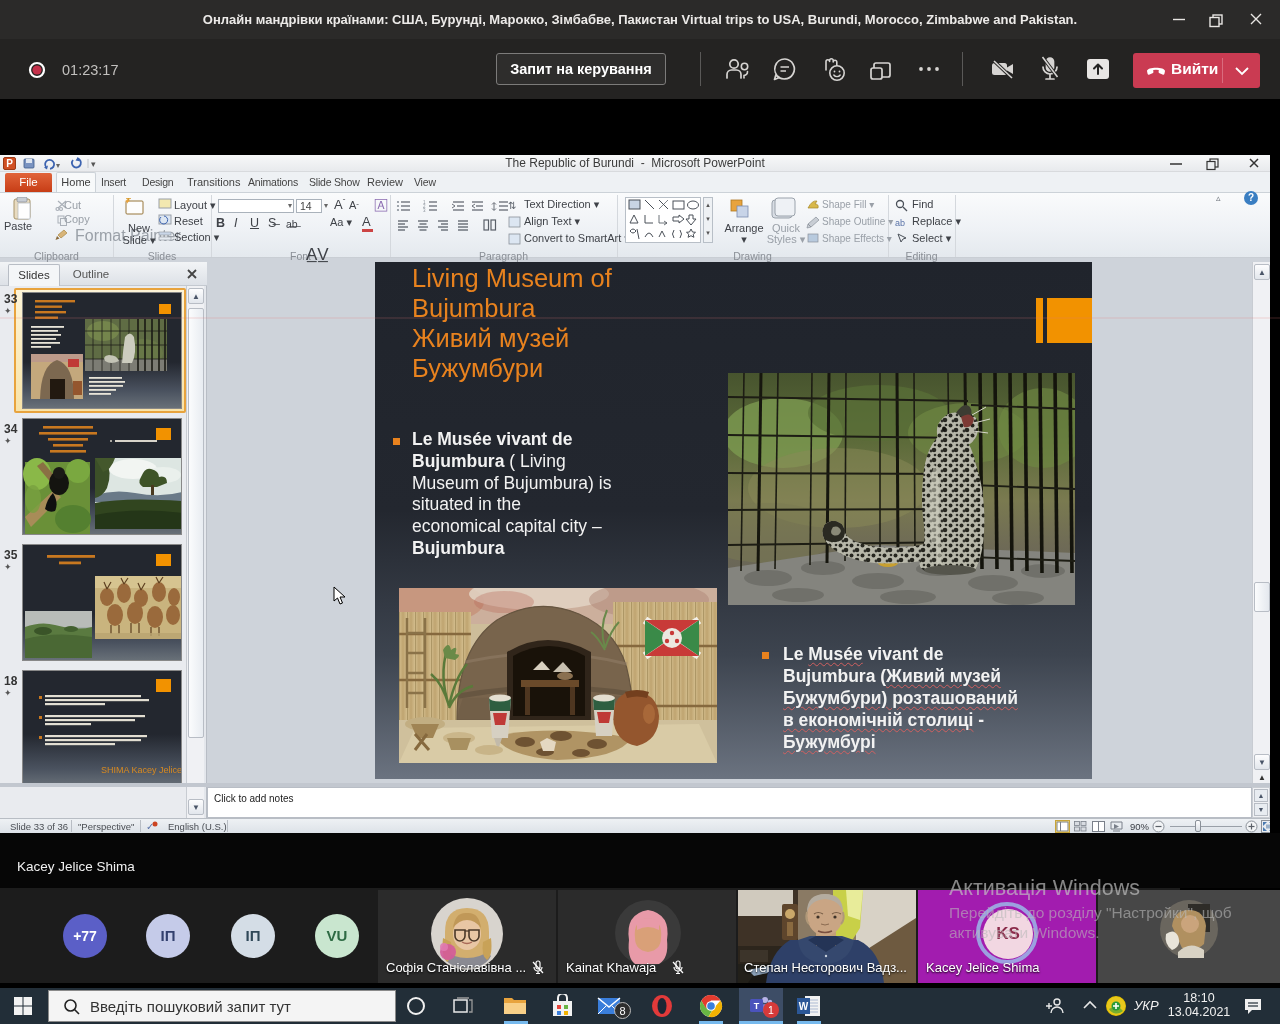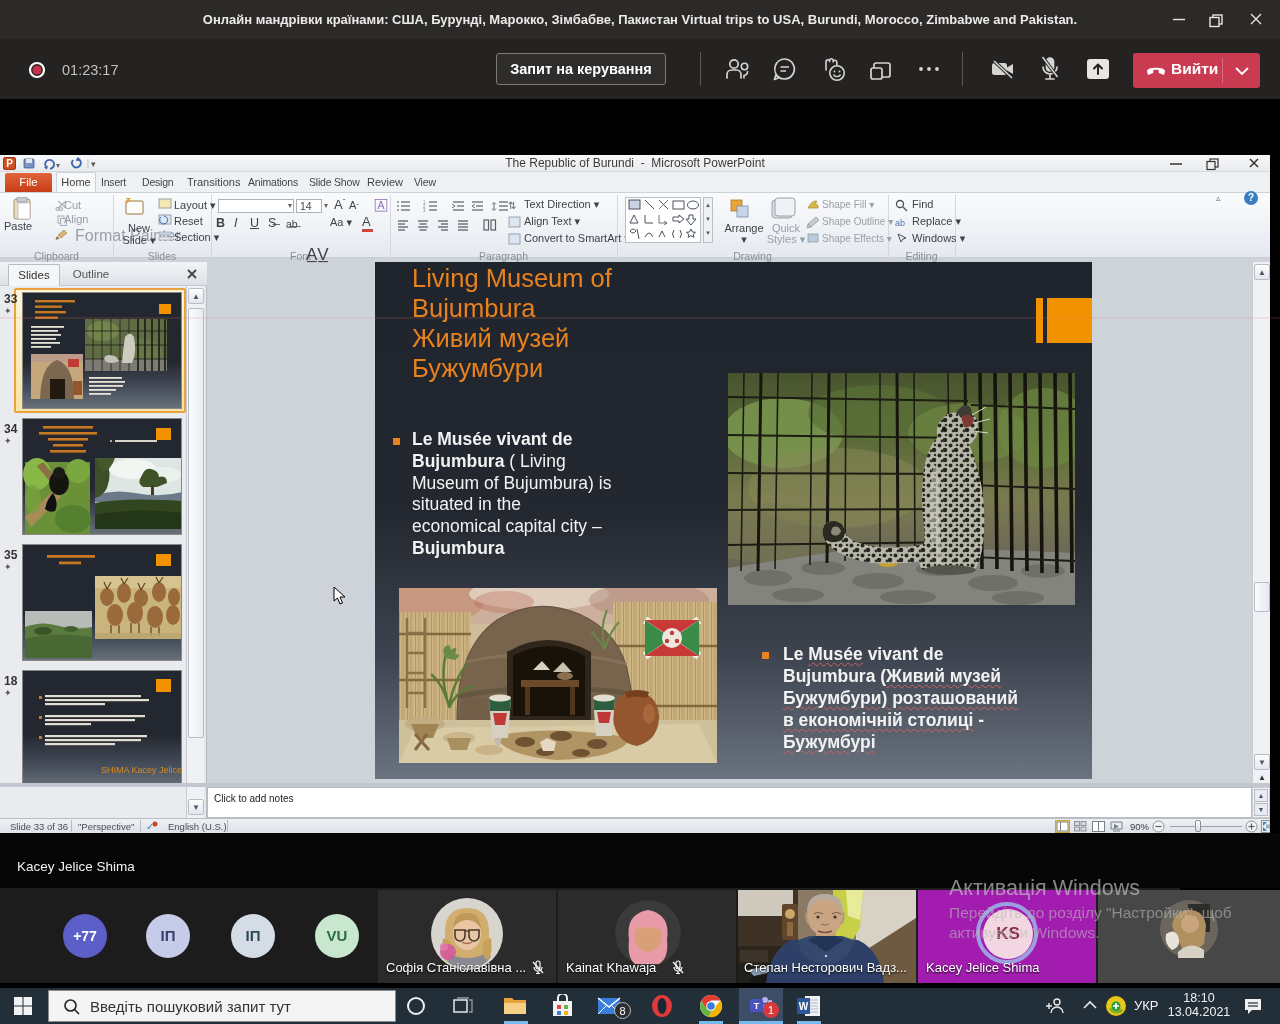--- a/index.html
+++ b/index.html
@@ -160,21 +160,21 @@
           <circle cx="51.5" cy="12" r="1.5"></circle>
           <circle cx="55" cy="12" r="1.5"></circle>
       </g>
       <rect x="52" y="19" width="6" height="7" fill="#eef1f4" stroke="#aab0b8" stroke-width="1"></rect>
       <rect x="54.5" y="21.5" width="6" height="7" fill="#eef1f4" stroke="#aab0b8" stroke-width="1"></rect>
       <path d="M52 38 l6 -5 l3 3 l-6 5 Z" fill="#d8b478" stroke="#b09050" stroke-width="0.8"></path>
       <path d="M51 39 l-1.5 4 l4 -1.5 Z" fill="#8a6a3a"></path>
     </svg>
     <div class="abs" style="left:4px;top:27px;font-size:11px;color:#3f4248;">Paste</div>
     <div class="abs" style="left:64px;top:6px;font-size:11px;color:#9aa0a8;">Cut</div>
-    <div class="abs" style="left:64px;top:20px;font-size:11px;color:#9aa0a8;">Align</div>
+    <div class="abs" style="left:64px;top:20px;font-size:11px;color:#9aa0a8;">Copy</div>
     <div class="abs" style="left:75px;top:34px;font-size:16px;color:#9aa0a8;">Format Painter</div>
     
     <svg class="abs" style="left:124px;top:5px" width="22" height="24" viewBox="0 0 22 24">
       <rect x="2" y="3" width="17" height="13" rx="1" fill="#fdfdfd" stroke="#97763b" stroke-width="1"></rect>
       <path d="M2 0 l5 0 M4.5 -2 l0 5" stroke="#d79b2f" stroke-width="1.6"></path>
       <text x="0" y="6" font-size="8" fill="#e8a33d">✦</text>
     </svg>
     <div class="abs" style="left:122px;top:29px;font-size:11px;color:#3f4248;text-align:center;width:34px;line-height:12px;">New<br>Slide ▾</div>
     <svg class="abs" style="left:158px;top:5px" width="14" height="12" viewBox="0 0 14 12">
         <rect x="1" y="1" width="12" height="9" fill="#f3e8b0" stroke="#9aa0a8"></rect>
@@ -331,21 +331,21 @@
     <div class="abs" style="left:822px;top:40px;font-size:10px;color:#9aa0a8;">Shape Effects ▾</div>
     
     <svg class="abs" style="left:895px;top:5px" width="14" height="46" viewBox="0 0 14 46">
       <circle cx="5" cy="6" r="3.5" fill="none" stroke="#4a5058" stroke-width="1.3"></circle>
       <line x1="8" y1="9" x2="12" y2="13" stroke="#4a5058" stroke-width="1.3"></line>
       <text x="0" y="28" font-size="9" fill="#5a73a8">ab</text>
       <path d="M3 36 l3 8 l2 -3 l3 -1 Z" fill="none" stroke="#4a5058" stroke-width="1"></path>
     </svg>
     <div class="abs" style="left:912px;top:5px;font-size:11px;color:#3f4248;">Find</div>
     <div class="abs" style="left:912px;top:22px;font-size:11px;color:#3f4248;">Replace ▾</div>
-    <div class="abs" style="left:912px;top:39px;font-size:11px;color:#3f4248;">Windows ▾</div>
+    <div class="abs" style="left:912px;top:39px;font-size:11px;color:#3f4248;">Select ▾</div>
     
     <div class="abs" style="left:1216px;top:0px;font-size:9px;color:#6a7078;">▵</div>
     <div class="abs" style="left:1244px;top:-2px;width:14px;height:14px;border-radius:7px;background:#3a7ec2;color:#fff;font-size:10px;font-weight:700;text-align:center;line-height:14px;">?</div>
   </div>
 
   <div class="abs" id="main" style="left:0;top:107px;width:1270px;height:556px;">
 
     <div class="abs" style="left:0;top:0;width:207px;height:556px;background:#e4e7ec;border-right:1px solid #b8bdc5;">
       <div class="abs" style="left:0;top:0;width:207px;height:24px;background:linear-gradient(#f2f4f6,#dde1e7);border-bottom:1px solid #c4c9d0;">
         <div class="abs" style="left:8px;top:2px;width:52px;height:22px;background:#f4f6f8;border:1px solid #b8bdc5;border-bottom:none;border-radius:2px 2px 0 0;font-size:11.5px;color:#333;text-align:center;line-height:21px;">Slides</div>
@@ -1006,21 +1006,21 @@
       <path d="M2 9 l6 -6 l6 6" fill="none" stroke="#e8e8e8" stroke-width="1.6"></path>
     </svg>
   <div class="abs" style="left:1106px;top:8px;width:20px;height:20px;border-radius:50%;background:#e8c400;">
     <svg width="20" height="20" viewBox="0 0 20 20">
         <circle cx="10" cy="10" r="9" fill="#e8c81e"></circle>
         <path d="M3 13 a9 9 0 0 0 14 2 l-6 -6 Z" fill="#5aa832" opacity="0.8"></path>
         <circle cx="10" cy="10" r="4.5" fill="#2a9a3a"></circle>
         <path d="M7 10 h6 M10 7 v6" stroke="#fff" stroke-width="1.6"></path>
       </svg>
   </div>
-  <div class="abs" style="left:1134px;top:10px;color:#f0f0f0;font-size:13px;">УКР</div>
+  <div class="abs" style="left:1134px;top:10px;color:#f0f0f0;font-size:13px;font-style:italic;">УКР</div>
   <div class="abs" style="left:1168px;top:3px;width:62px;color:#f0f0f0;font-size:12.5px;text-align:center;">18:10</div>
   <div class="abs" style="left:1160px;top:17px;width:78px;color:#f0f0f0;font-size:12.5px;text-align:center;">13.04.2021</div>
   <svg class="abs" style="left:1243px;top:9px" width="20" height="18" viewBox="0 0 20 18">
     <path d="M2 2 h16 v11 h-9 l-4 4 v-4 h-3 Z" fill="#f0f0f0"></path>
     <g stroke="#222e38" stroke-width="1.2">
         <line x1="5" y1="6" x2="15" y2="6"></line>
         <line x1="5" y1="9" x2="15" y2="9"></line>
       </g>
   </svg>
 </div>

